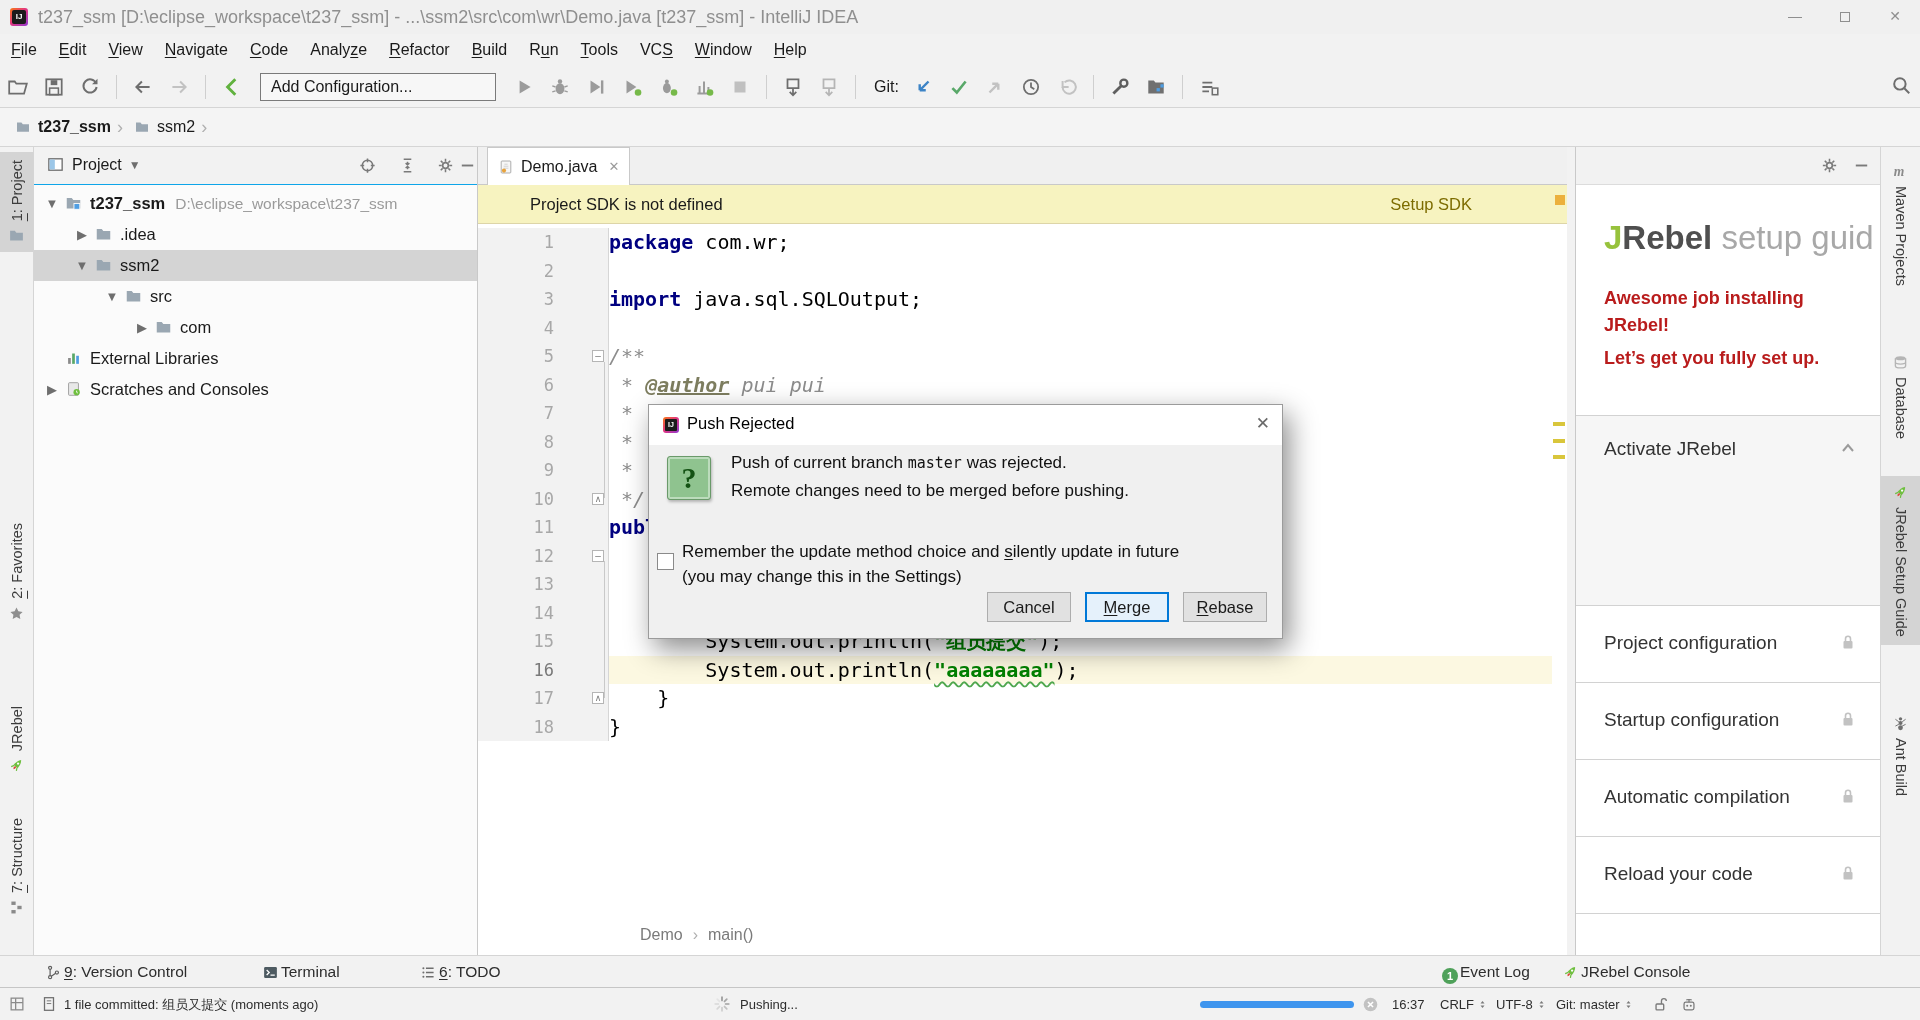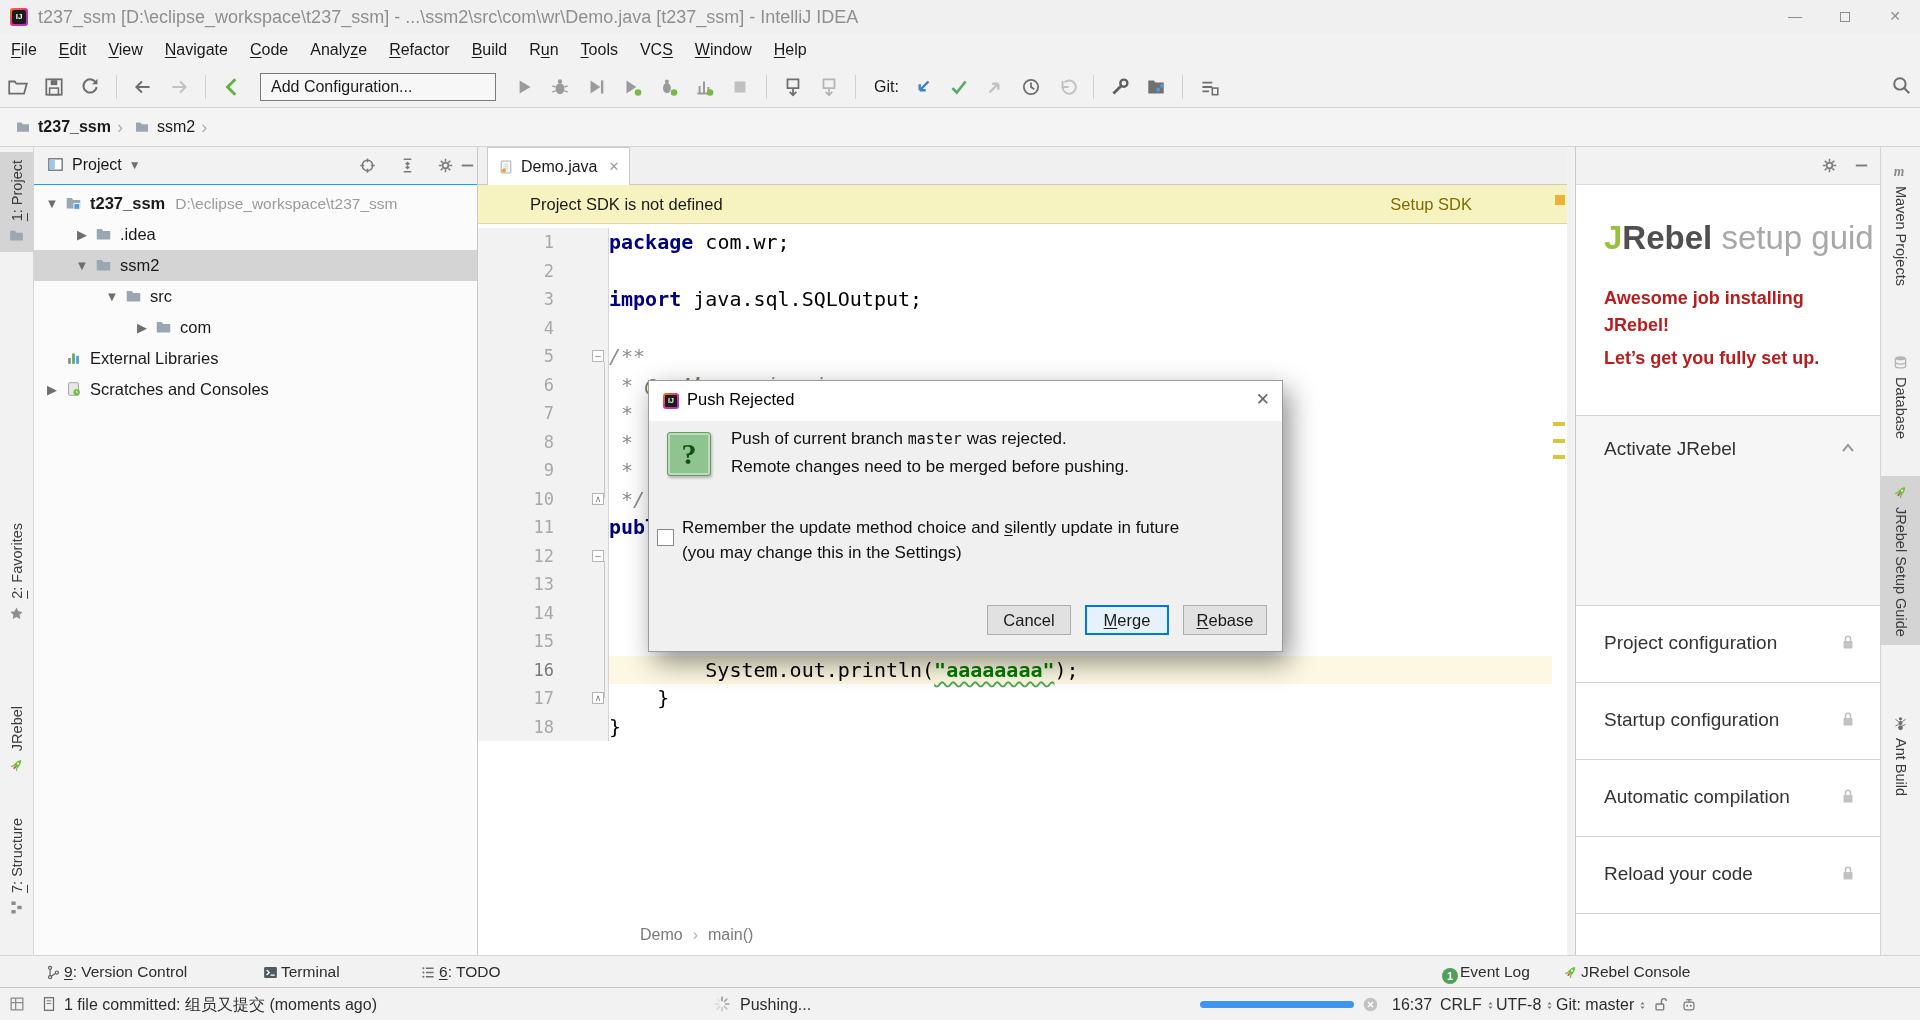--- a/index.html
+++ b/index.html
@@ -124,30 +124,30 @@
   .rp-lock{position:absolute;right:22px;top:26px;width:20px;height:20px;}
 
   
   #right-stripe{left:1880px;top:147px;width:40px;height:840px;border-left:1px solid #d5d5d5;background:#f2f2f2;}
 
   
   #bottom-bar{left:0;top:955px;width:1920px;height:32px;border-top:1px solid #d5d5d5;background:#f2f2f2;}
   .bb-item{position:absolute;top:0;height:32px;display:flex;align-items:center;gap:2px;font-size:15.5px;color:#2d2d2d;}
   .bb-icn{width:17px;height:17px;}
   #statusbar{left:0;top:987px;width:1920px;height:33px;border-top:1px solid #c6c6c6;background:#f2f2f2;
-    font-size:16px;color:#2d2d2d;}
+    font-size:13px;color:#2d2d2d;}
   .sb{position:absolute;top:0;height:33px;line-height:33px;white-space:nowrap;}
   .sb-icn{width:18px;height:18px;margin-top:7px;}
   #sb-progress{top:13px;width:154px;height:7px;border-radius:4px;background:#3e95ee;}
   .updown{display:inline-block;width:9px;height:13px;vertical-align:-2px;margin-left:4px;}
   #badge1{width:16px;height:16px;border-radius:50%;background:#4fa15a;color:#fff;text-align:center;
     font:bold 11px/16px "Liberation Sans",sans-serif;margin-top:8px;}
 
   
-  #dlg{left:648px;top:380px;width:635px;height:272px;background:#f0f0f0;border:1px solid #9b9b9b;
+  #dlg{left:648px;top:404px;width:635px;height:235px;background:#f0f0f0;border:1px solid #9b9b9b;
     box-shadow:6px 10px 26px rgba(0,0,0,.45);z-index:40;font-size:17px;}
   #dlg-titlebar{position:absolute;left:0;top:0;width:100%;height:40px;background:#fff;}
   #dlg-logo{left:14px;top:12px;width:16px;height:16px;border-radius:3px;
     background:linear-gradient(135deg,#f97a12,#e4377e 45%,#9039d0);}
   #dlg-logo i{position:absolute;left:2px;top:2px;right:2px;bottom:2px;background:#1b1b1b;border-radius:1px;
     color:#fff;font:bold 7px/12px "Liberation Sans",sans-serif;font-style:normal;text-align:center;}
   #dlg-title{left:38px;top:9px;font-size:16.5px;color:#000;}
   #dlg-close{right:12px;top:8px;color:#6a6a6a;font-size:17px;}
   #dlg-q{left:18px;top:51px;width:44px;height:44px;background:#8fc38f;border:1px solid #6a9a6a;border-radius:3px;
     box-shadow:inset 0 0 0 2px #bcdcbc,1px 2px 3px rgba(0,0,0,.25);

